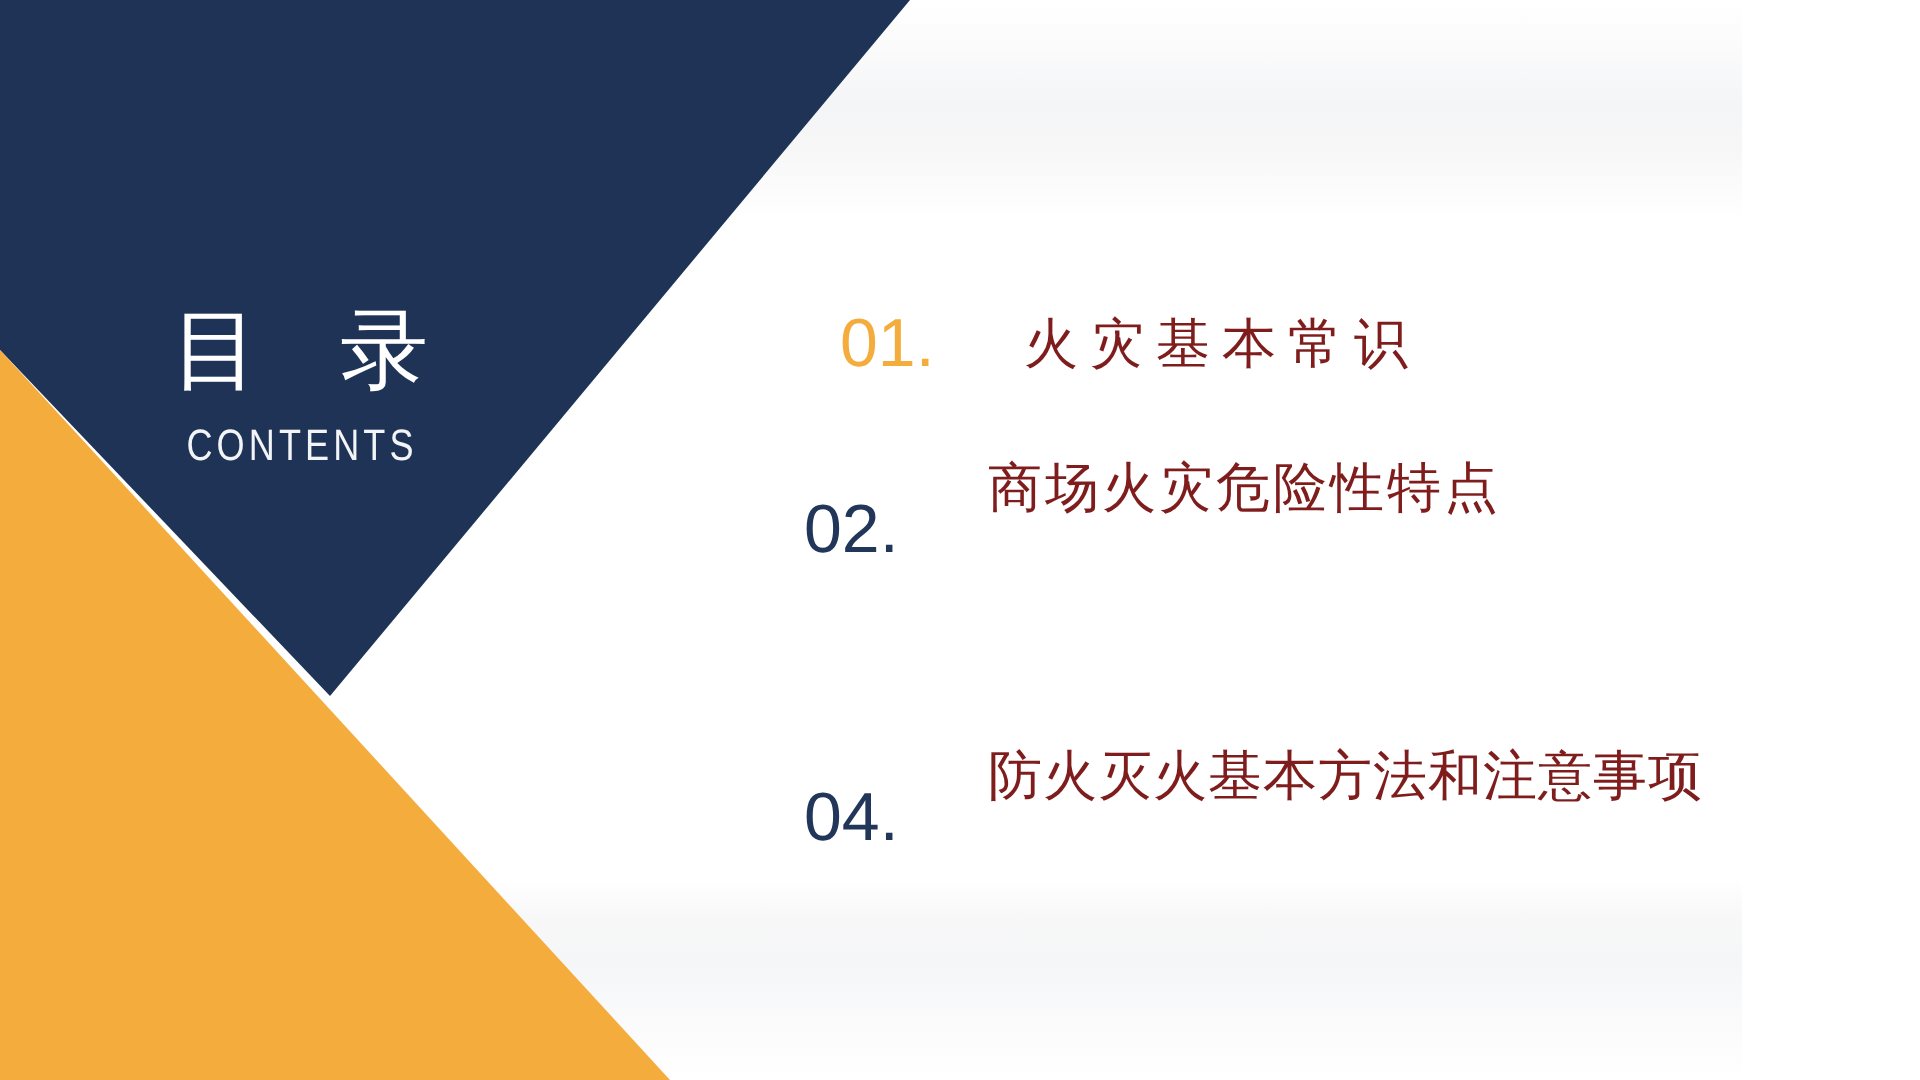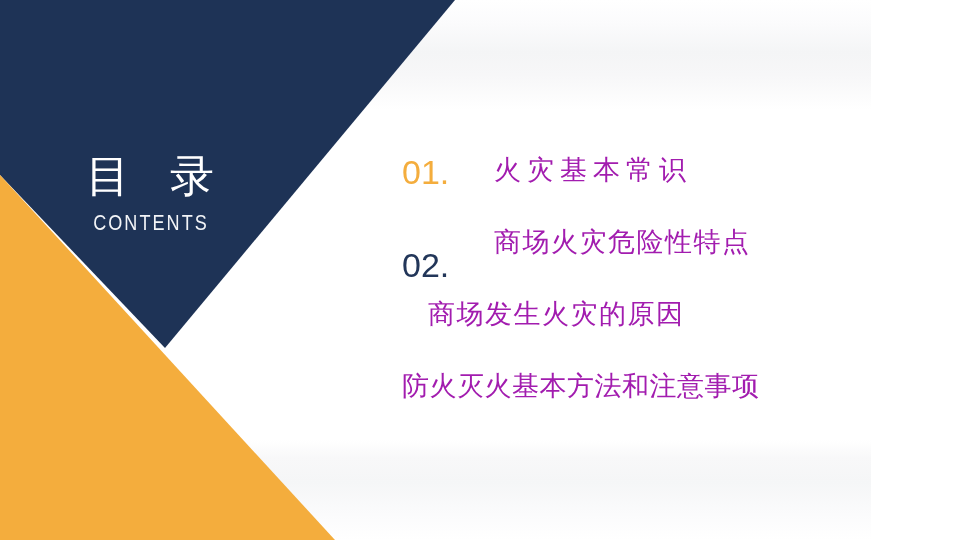--- a/index.html
+++ b/index.html
@@ -99,29 +99,28 @@
   }
   .toc-number {
     font-size: 34px;
     line-height: 40px;
     font-weight: 400;
     letter-spacing: 0px;
     width: 92px;
     flex: 0 0 92px;
     white-space: nowrap;
   }
-  .toc-number.accent  { color: #f4ad3d; }
+  .toc-number.accent  { color: #f4ad3d; margin-left: 18px; }
   .toc-number.primary { color: #223659; margin-top: 42px; }
   .toc-label {
-    color: #a21caf;
+    color: #7f1d1d;
     font-size: 27px;
     line-height: 34px;
     font-weight: 400;
     white-space: nowrap;
-    font-family: Liberation Mono, monospace;
   }
   .toc-item[data-spacing="wide"]   .toc-label { letter-spacing: 6px; }
   .toc-item[data-spacing="medium"] .toc-label { letter-spacing: 1.5px; }
   .toc-item[data-spacing="none"]   .toc-label { letter-spacing: 0.5px; text-align: right; }
   .toc-item[data-indent="true"]    .toc-label { padding-left: 26px; }
 
   
   #dot-grid {
     position: absolute;
     left: 892px;
@@ -166,23 +165,23 @@
   <div id="contents-list">
       <div class="toc-item" data-spacing="wide" data-indent="false">
         <span class="toc-number accent">01.</span>
         <span class="toc-label">火灾基本常识</span>
       </div>
       <div class="toc-item" data-spacing="medium" data-indent="false">
         <span class="toc-number primary">02.</span>
         <span class="toc-label">商场火灾危险性特点</span>
       </div>
       <div class="toc-item" data-spacing="medium" data-indent="true">
-        <span class="toc-label">商场发生火灾的原因</span>
       </div>
       <div class="toc-item" data-spacing="none" data-indent="false">
+        <span class="toc-number primary">04.</span>
         <span class="toc-label">防火灭火基本方法和注意事项</span>
       </div>
     </div>
 
   <div id="dot-grid">
       <span class="dot-cell">
         <span class="dot" style="background: rgb(244, 173, 61);"></span>
       </span>
       <span class="dot-cell">
         <span class="dot" style="background: rgb(30, 51, 86);"></span>

